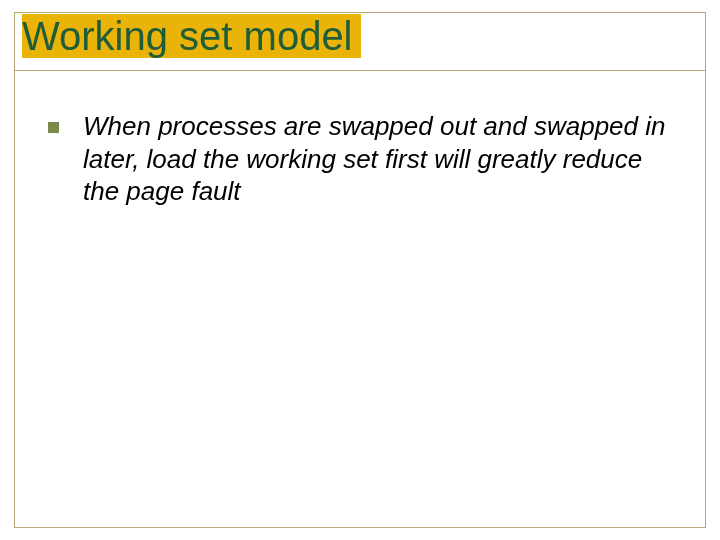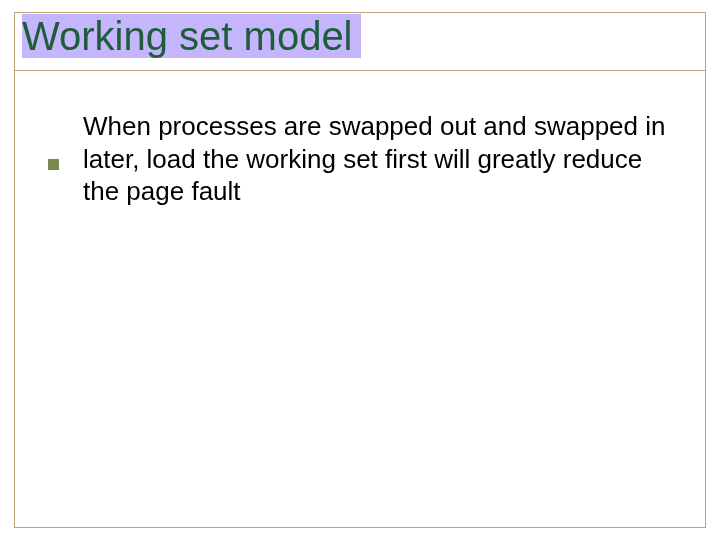--- a/index.html
+++ b/index.html
@@ -35,35 +35,36 @@
     height: 0;
     border-top: 1px solid #b9a77a;
     pointer-events: none;
   }
   .title {
     position: absolute;
     left: 22px;
     top: 14px;
     font-size: 40px;
     color: #1f5c3a;
-    background: #c4b5fd;
+    background: #eab308;
     padding-right: 8px;
     line-height: 1.1;
     white-space: nowrap;
   }
   .body {
     position: absolute;
     left: 48px;
     top: 110px;
     width: 630px;
   }
   .bullet-row {
     display: flex;
-    align-items: center;
+    align-items: flex-start;
     margin-bottom: 6px;
+    font-style: italic;
   }
   .bullet-icon {
     flex: 0 0 auto;
     width: 11px;
     height: 11px;
     background: #7a8a4a;
     margin-top: 12px;
     margin-right: 24px;
   }
   .bullet-text {

